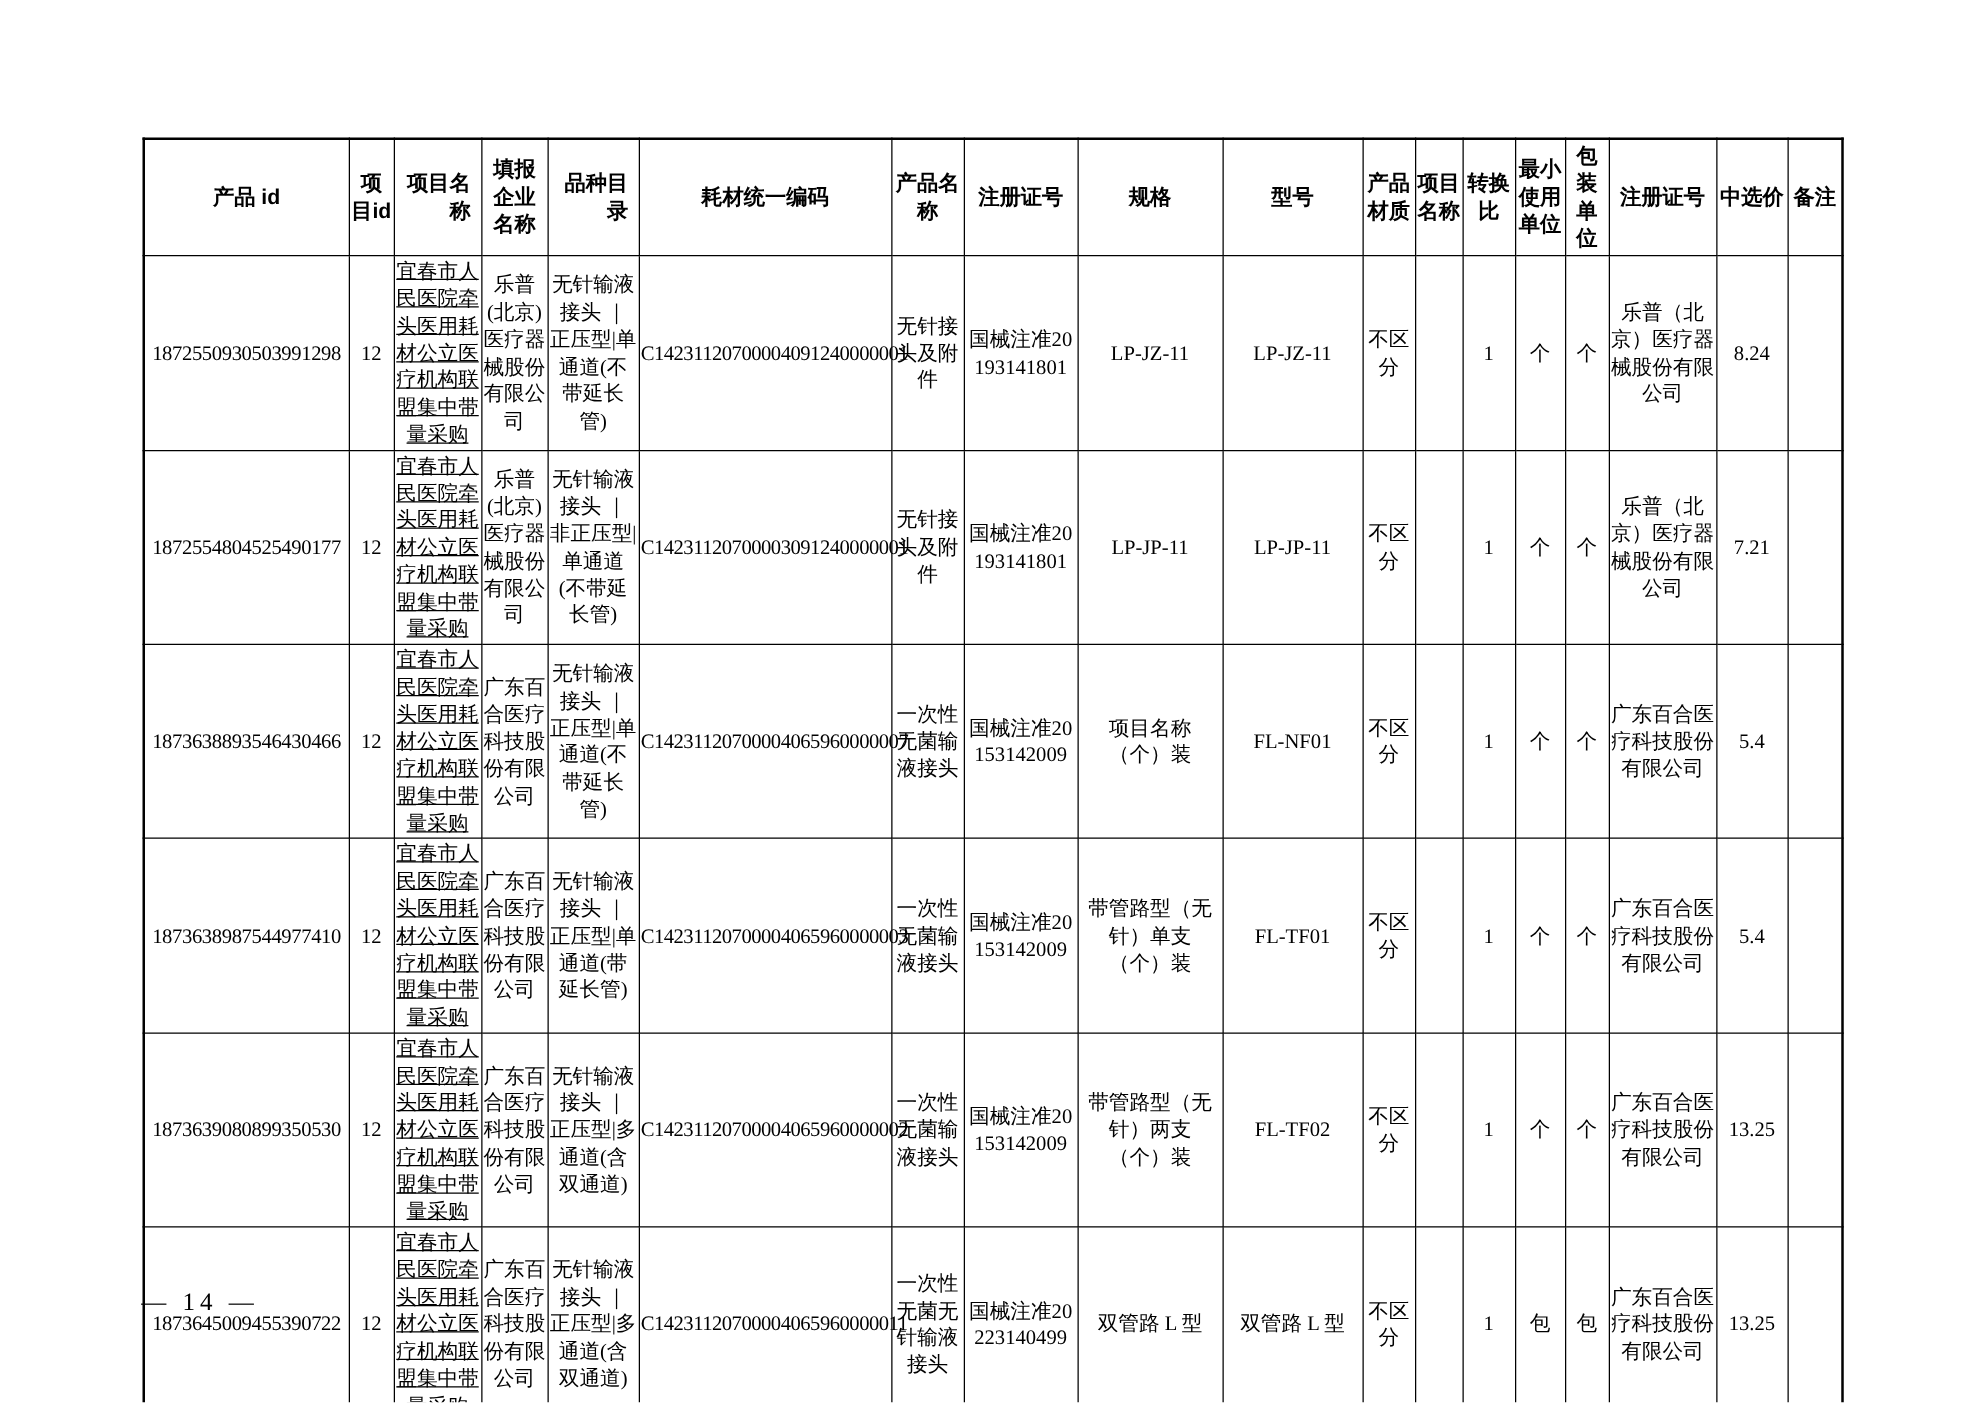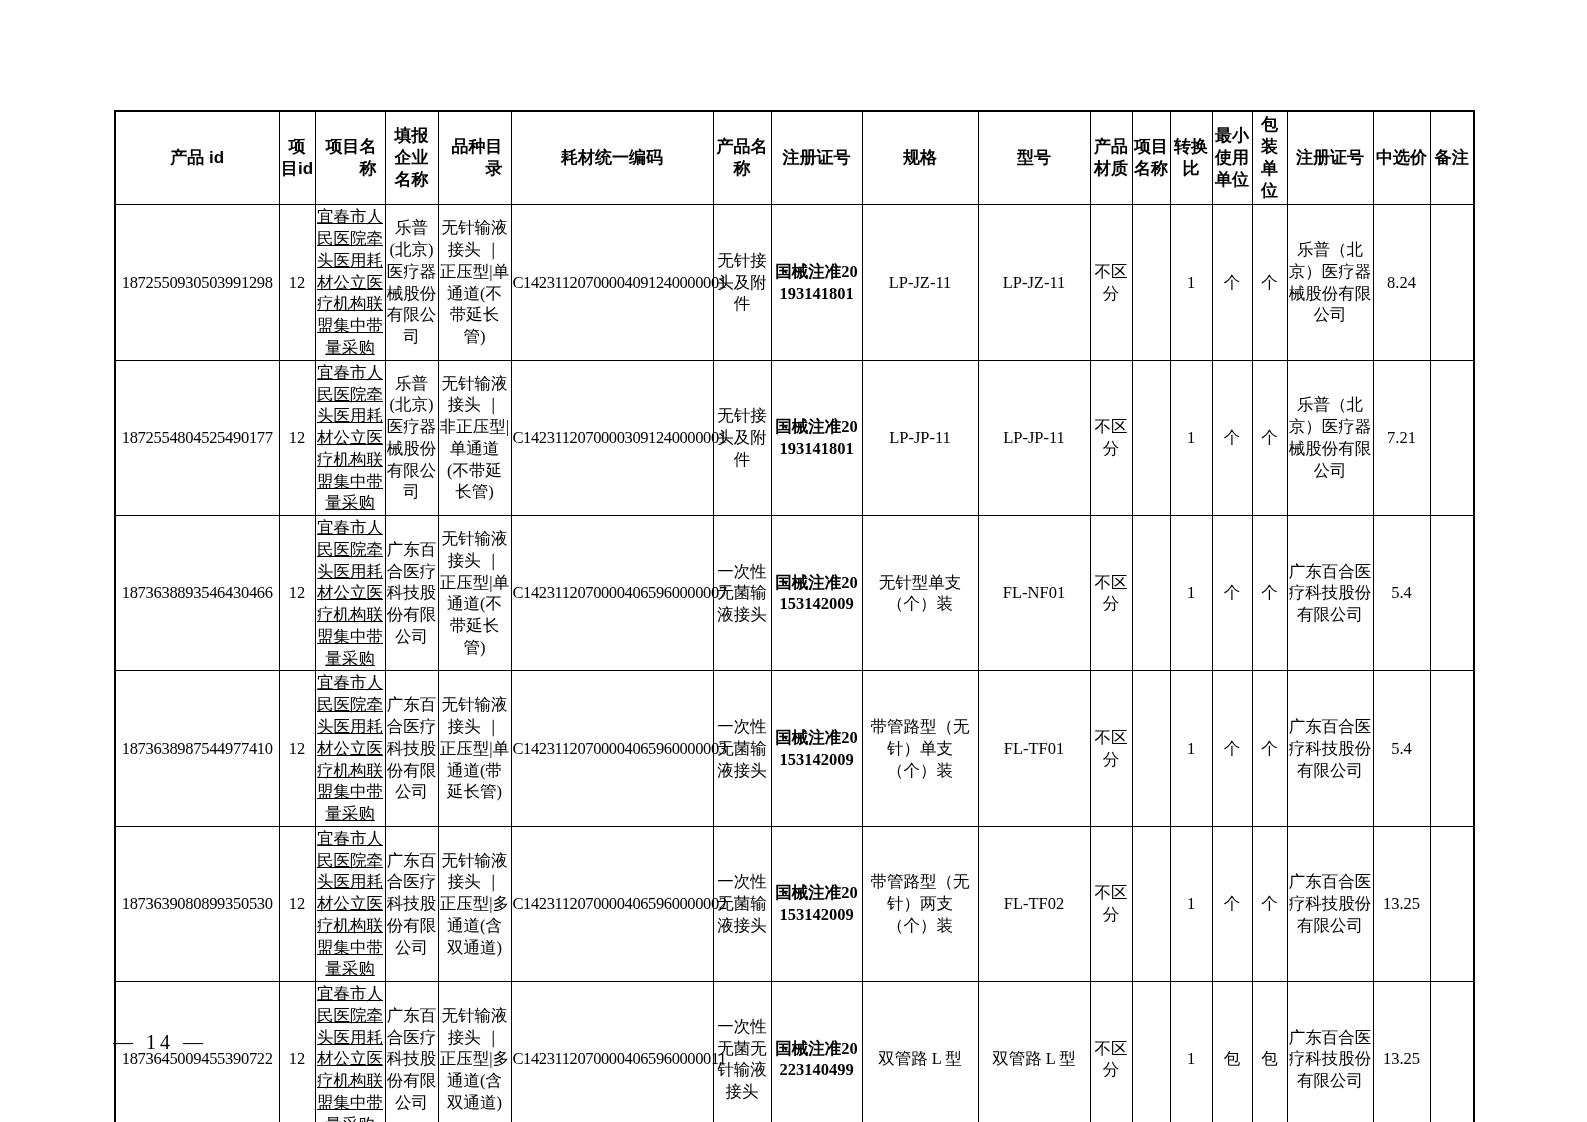--- a/index.html
+++ b/index.html
@@ -51,21 +51,21 @@
   tr.header-row  { height: 68px; }
   tr.data-row    { height: 135px; }
   tr.data-row:last-child { height: 140px; }
 
   
   td.c0 { font-size: 15.5px; letter-spacing: -0.3px; }
   td.c2 { line-height: 1.14; text-decoration: underline; }
   td.c3 { line-height: 1.3; }
   td.c4 { line-height: 1.25; }
   td.c5 { font-size: 14.5px; letter-spacing: -0.4px; white-space: nowrap; padding: 0; }
-  td.c7 { font-size: 16px; font-weight: bold; }
+  td.c7 { font-size: 16px; }
   td.c8, td.c9 { line-height: 1.4; }
   td.c15 { line-height: 1.35; }
 
   .footer-pagenum {
     position: absolute;
     left: 113px;
     top: 1031px;
     font-size: 20px;
     letter-spacing: 4px;
     font-family: "Liberation Serif", "DejaVu Serif", serif;
@@ -162,21 +162,21 @@
         </tr>
         <tr class="data-row">
           <td class="c0">1873638893546430466</td>
           <td class="c1">12</td>
           <td class="c2">宜春市人民医院牵头医用耗材公立医疗机构联盟集中带量采购</td>
           <td class="c3">广东百合医疗科技股份有限公司</td>
           <td class="c4">无针输液接头 ｜ 正压型|单通道(不带延长管)</td>
           <td class="c5">C14231120700004065960000007</td>
           <td class="c6">一次性无菌输液接头</td>
           <td class="c7">国械注准20153142009</td>
-          <td class="c8">无针型单支（个）装</td>
+          <td class="c8">项目名称（个）装</td>
           <td class="c9">FL-NF01</td>
           <td class="c10">不区分</td>
           <td class="c11"></td>
           <td class="c12">1</td>
           <td class="c13">个</td>
           <td class="c14">个</td>
           <td class="c15">广东百合医疗科技股份有限公司</td>
           <td class="c16">5.4</td>
           <td class="c17"></td>
         </tr>

